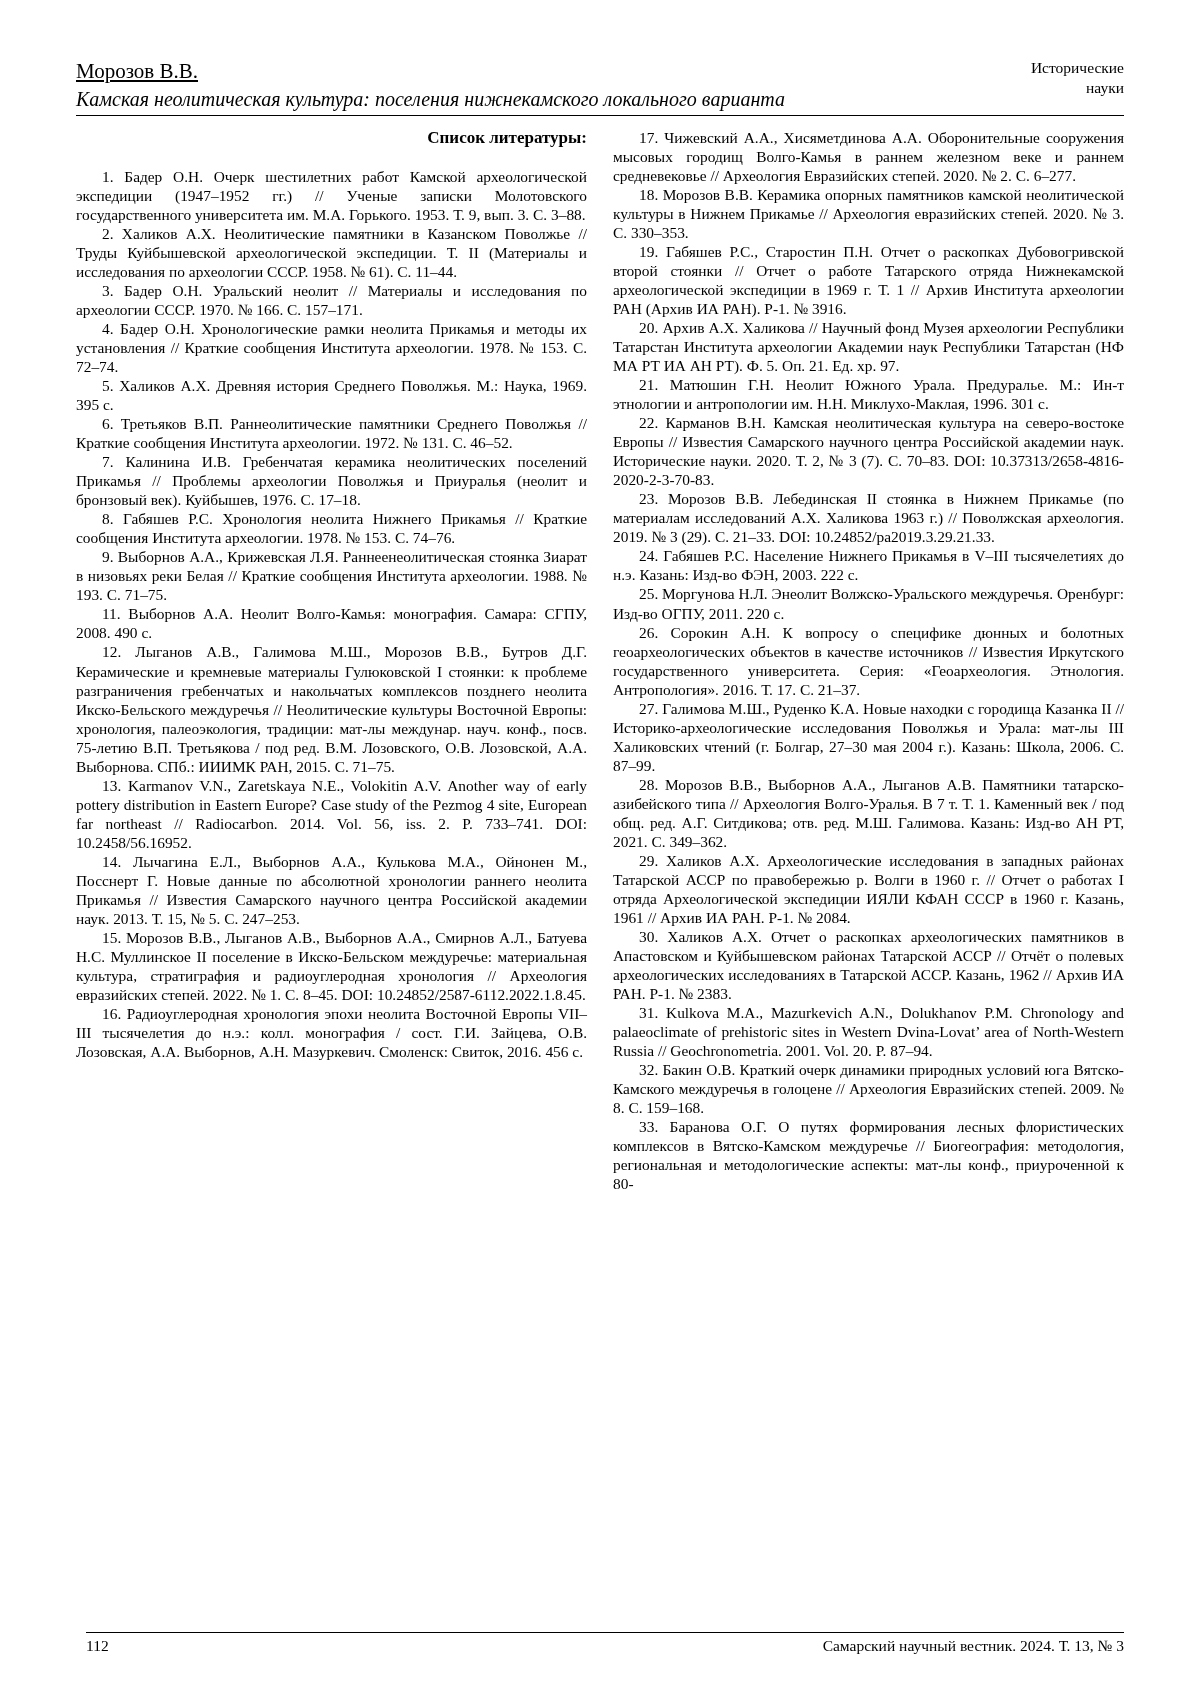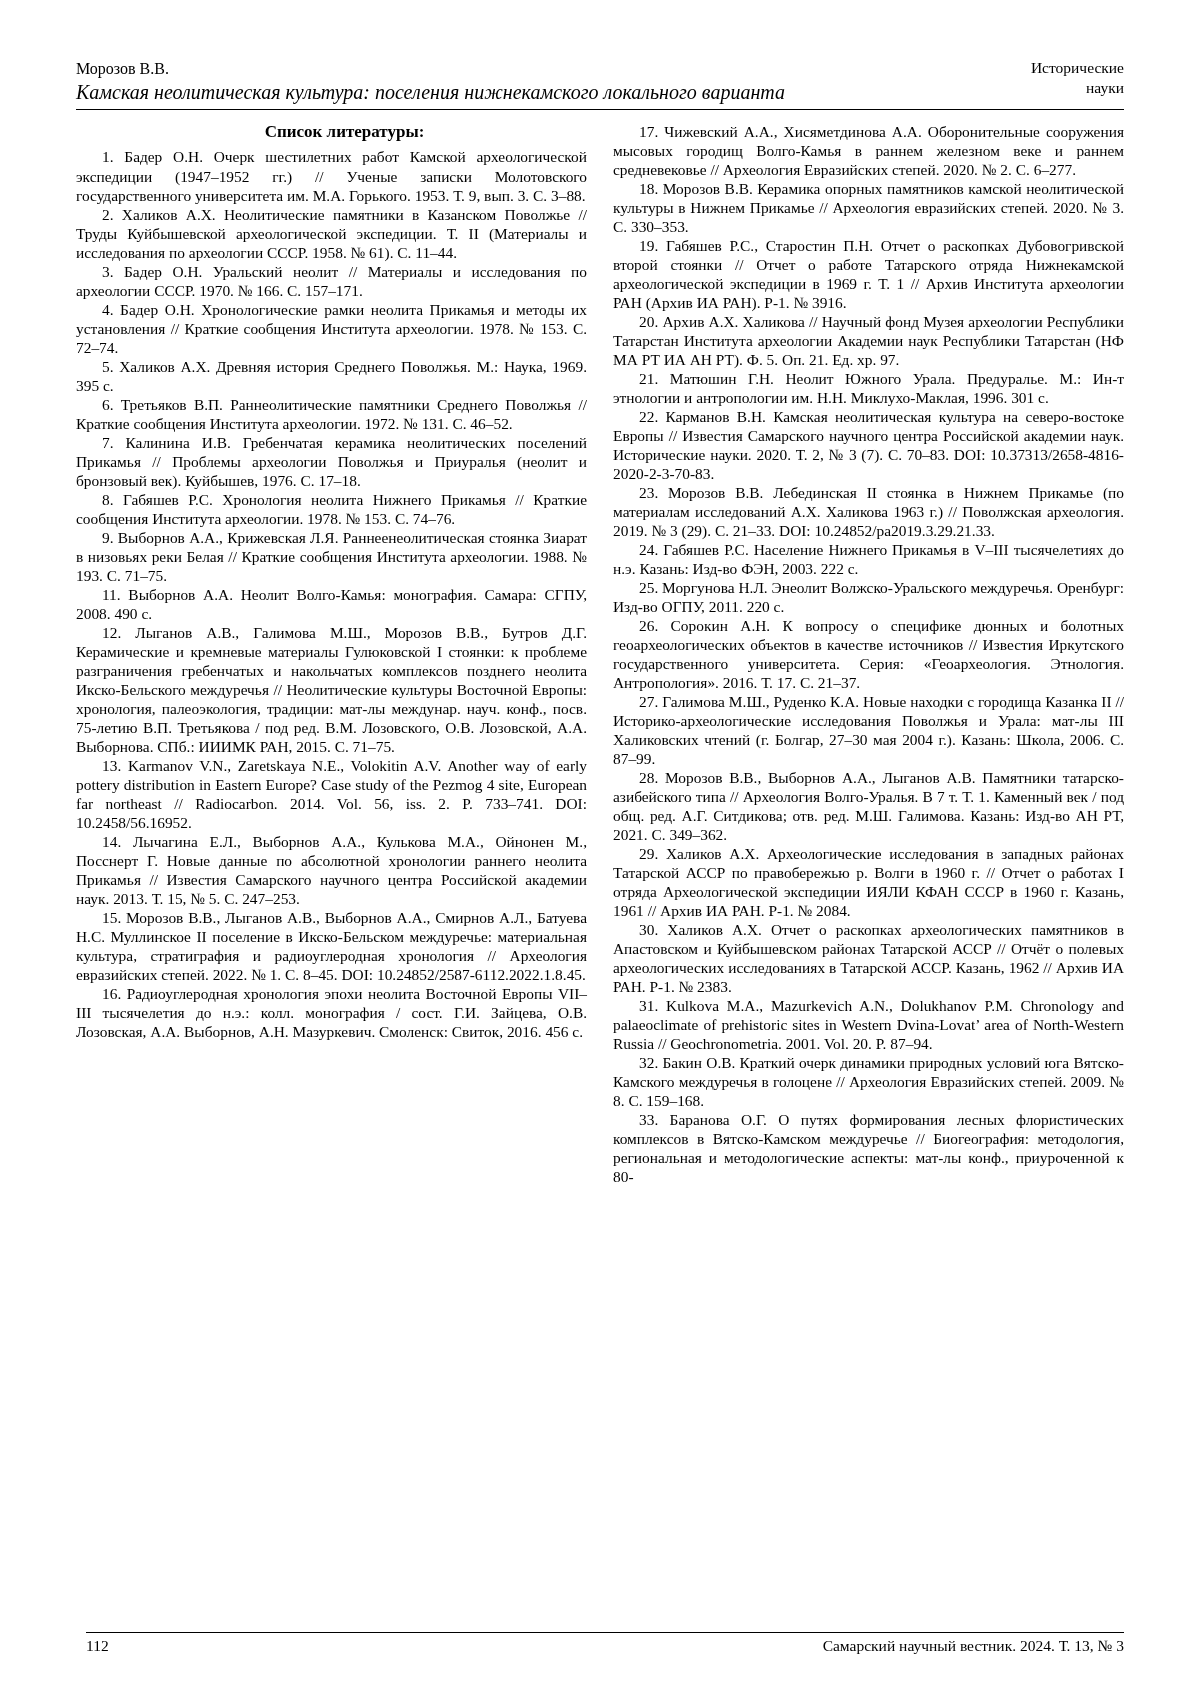--- a/index.html
+++ b/index.html
@@ -32,21 +32,21 @@
     align-items: flex-start;
   }
   .rh-left {
     max-width: 76%;
   }
   .rh-right {
     text-align: right;
     white-space: nowrap;
     line-height: 1.32;
   }
-  .rh-author { font-size: 16px; }
+  .rh-author { font-size: 21px; text-decoration: underline; }
   .rh-title { font-size: 20px; font-style: italic; }
   .rule {
     border-top: 1px solid #000;
     margin-top: 3px;
   }
   
   .columns {
     display: flex;
     gap: 26px;
     margin-top: 12px;
@@ -59,23 +59,23 @@
     text-justify: inter-word;
     hyphens: manual;
   }
   .col p {
     margin: 0;
     text-indent: 26px;
   }
   h2.section-title {
     font-size: 17px;
     font-weight: bold;
-    margin: 0 0 5px 0;
+    margin: 0 0 18px 0;
     text-indent: 26px;
-    text-align: center;
+    text-align: right;
   }
   
   .footer {
     position: absolute;
     left: 86px;
     right: 76px;
     bottom: 42px;
     border-top: 1px solid #000;
     padding-top: 4px;
     display: flex;

